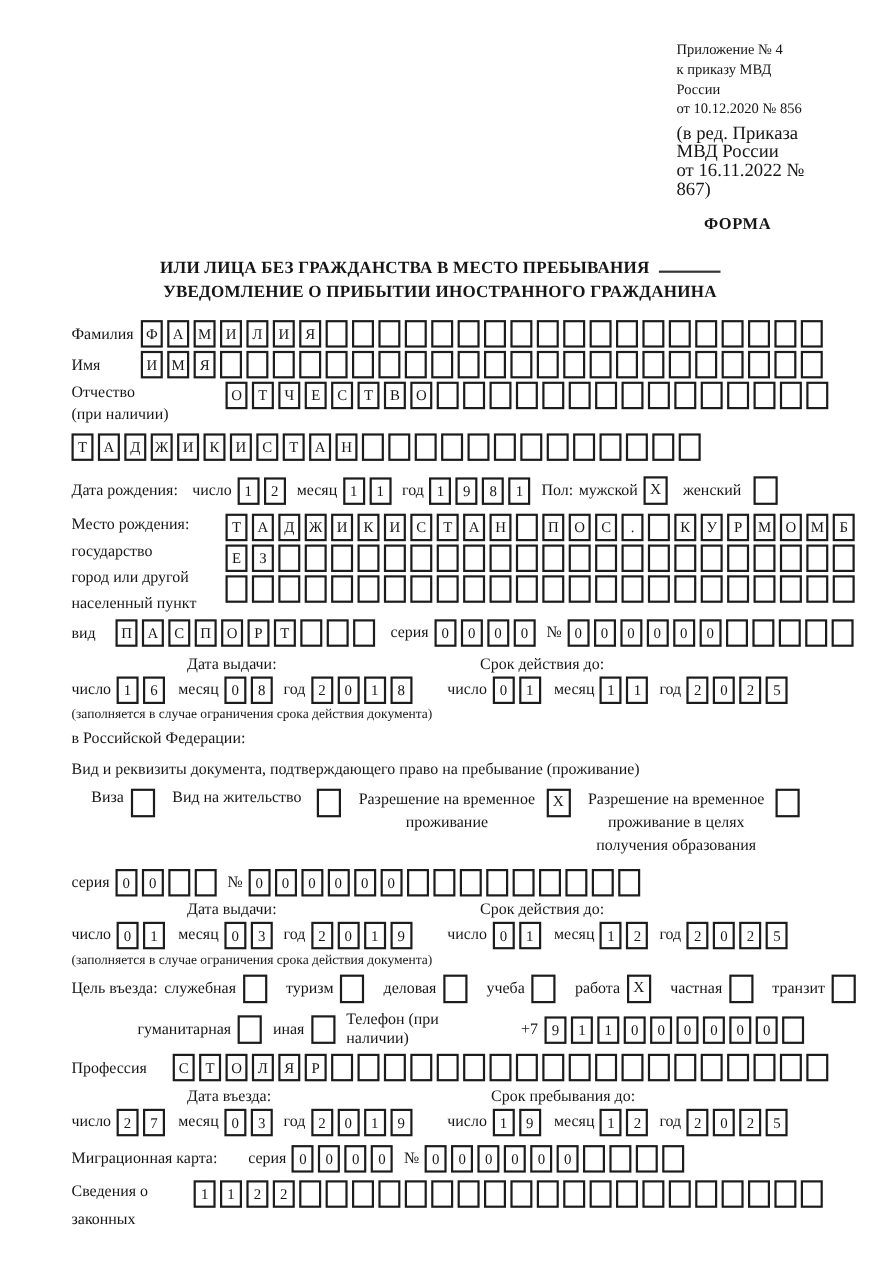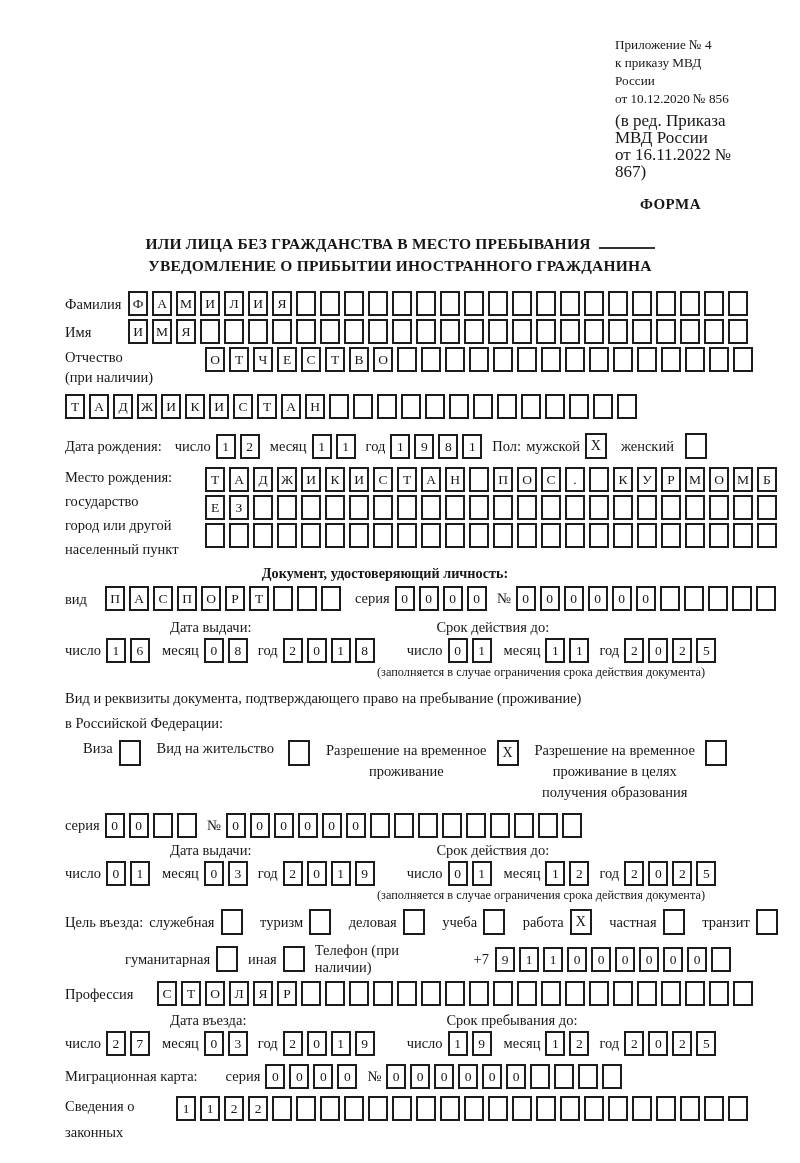--- a/index.html
+++ b/index.html
@@ -39,21 +39,21 @@
     width:22px;height:26px;border:2px solid #1c1c1c;
     text-align:center;font-size:14px;line-height:22px;
   }
 
   .dlbl{flex:none;margin-right:5px;}
   .gap6{margin-left:6px;} .gap8{margin-left:8px;} .gap10{margin-left:10px;} .gap14{margin-left:14px;} .gap16{margin-left:16px;} .gap20{margin-left:20px;} .gap28{margin-left:28px;}
 
   .dhead{display:flex;margin-top:8px;}
   .dhead .h1{margin-left:105px;}
   .dhead .h2{margin-left:185px;}
-  .note{font-size:12.3px;text-align:right;padding-right:30px;margin-top:2px;}
+  .note{font-size:12.3px;padding-right:30px;margin-top:2px;}
 
   .dochead{font-weight:bold;text-align:center;font-size:14.2px;margin-top:6px;padding-right:30px;}
   .plain{margin-top:8px;line-height:21px;}
 
   .visa-row{display:flex;align-items:flex-start;margin-top:6px;margin-left:18px;}
   .vblock{text-align:center;line-height:21px;flex:none;}
   .pair{display:flex;align-items:flex-start;}
 
   .purpose-row{display:flex;align-items:center;justify-content:space-between;margin-top:6px;width:713px;}
   .purpose-row .pp{display:flex;align-items:center;}
@@ -315,21 +315,20 @@
           <span class="cell"></span>
           <span class="cell"></span>
           <span class="cell"></span>
           <span class="cell"></span>
           <span class="cell"></span>
           <span class="cell"></span>
         </div>
     </div>
   </div>
 
-  <div class="dochead">Документ, удостоверяющий личность:</div>
 
   <div class="frow" style="margin-top:4px;">
     <div class="lbl w40">вид</div>
     <div class="boxes">
         <span class="cell">П</span>
         <span class="cell">А</span>
         <span class="cell">С</span>
         <span class="cell">П</span>
         <span class="cell">О</span>
         <span class="cell">Р</span>
@@ -396,22 +395,22 @@
     <span class="dlbl gap6">год</span>
     <span class="boxes">
         <span class="cell">2</span>
         <span class="cell">0</span>
         <span class="cell">2</span>
         <span class="cell">5</span>
       </span>
   </div>
   <div class="note">(заполняется в случае ограничения срока действия документа)</div>
 
+  <div class="plain" style="margin-top:4px;">в Российской Федерации:</div>
   <div class="plain">Вид и реквизиты документа, подтверждающего право на пребывание (проживание)</div>
-  <div class="plain" style="margin-top:4px;">в Российской Федерации:</div>
 
   <div class="visa-row">
     <div class="pair">
       <span>Виза</span>
       <span class="cb gap6"></span>
     </div>
     <div class="pair gap16">
       <span>Вид на жительство</span>
       <span class="cb gap14"></span>
     </div>

